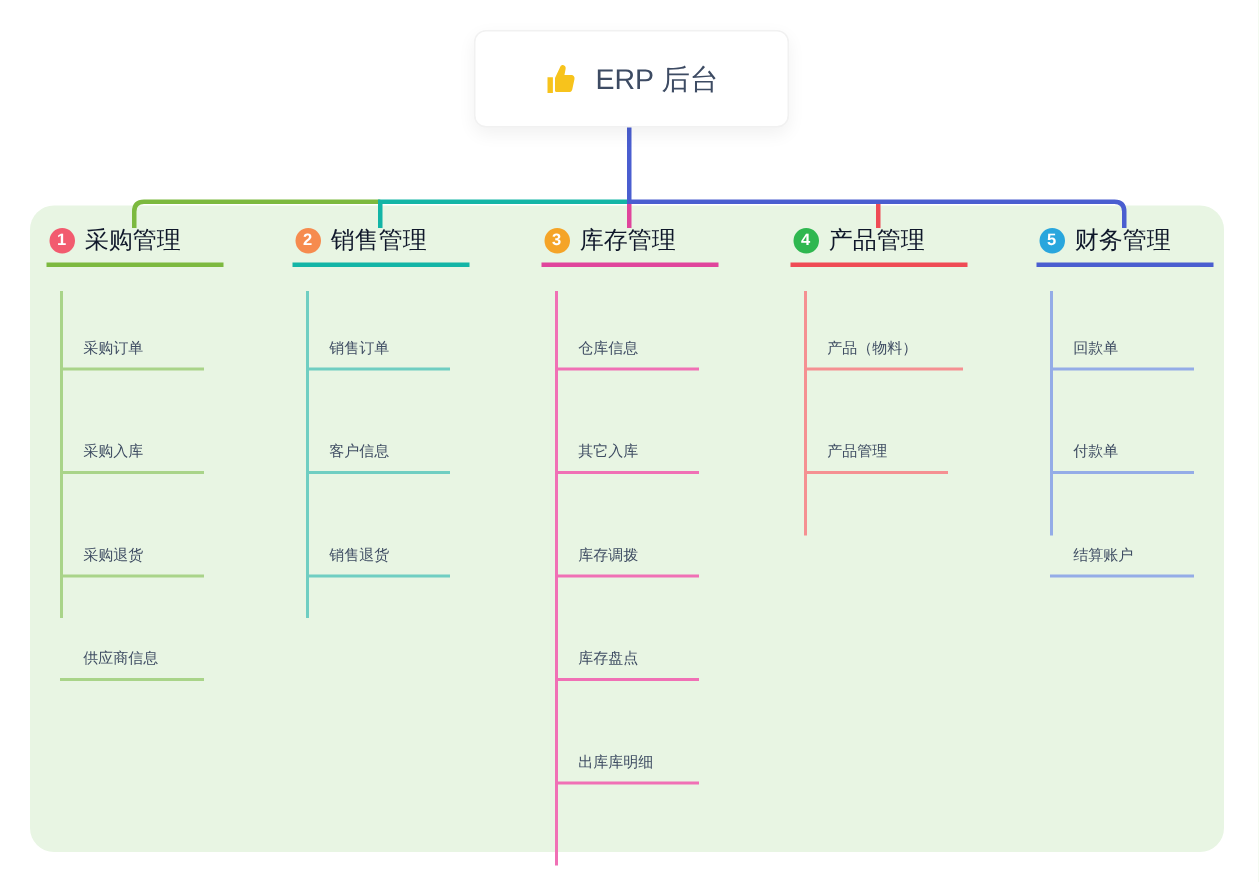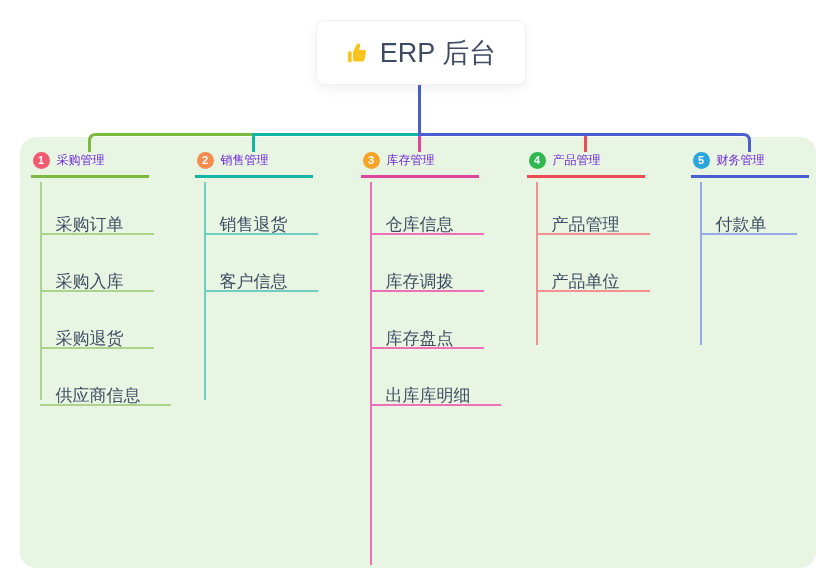--- a/index.html
+++ b/index.html
@@ -12,43 +12,43 @@
   .panel{
     position:absolute;left:20px;top:137px;width:796px;height:431px;
     background:#e8f5e3;border-radius:16px;
   }
   .connectors{position:absolute;left:0;top:0;width:839px;height:588px;pointer-events:none;}
   .root-node{
     position:absolute;left:316px;top:20px;width:208px;height:63px;
     background:#ffffff;border:1px solid #f1f1f1;border-radius:8px;
     box-shadow:0 4px 12px rgba(0,0,0,.06);
     display:flex;align-items:center;justify-content:center;gap:10px;
-    font-size:27px;color:#3d4b63;font-weight:500;cursor:pointer;
+    font-size:19px;color:#3d4b63;font-weight:500;cursor:pointer;
   }
   .thumb{width:24px;height:24px;display:inline-flex;}
   .branch{position:absolute;top:146px;width:118px;}
   .branch-header{
     height:29px;border-bottom:3px solid var(--line);
     display:flex;align-items:center;gap:7px;padding-left:2px;
     cursor:pointer;
   }
   .badge{
     width:17px;height:17px;border-radius:50%;background:var(--badge);
     color:#fff;font-size:11px;font-weight:bold;line-height:17px;
     text-align:center;flex:0 0 17px;
   }
-  .branch-title{font-size:12px;font-weight:500;color:#6d28d9;white-space:nowrap;}
+  .branch-title{font-size:16px;font-weight:500;color:#0f172a;white-space:nowrap;}
   .children{position:relative;}
   .trunk{position:absolute;left:9px;top:0;width:2px;background:var(--childline);}
   .child{
-    box-sizing:border-box;height:53px;margin:4px 0 2px 9px;
+    box-sizing:border-box;height:53px;margin:16px 0 2px 9px;
     width:fit-content;min-width:96px;
     padding:31px 30px 6px 16px;
     border-bottom:2px solid var(--childline);
-    font-size:17px;color:#3f4d63;white-space:nowrap;cursor:pointer;
+    font-size:10px;color:#3f4d63;white-space:nowrap;cursor:pointer;
   }
 </style>
 </head>
 <body>
 
 <div class="canvas">
   <div class="panel"></div>
 
   <svg class="connectors" id="connector-svg" viewBox="0 0 839 588" xmlns="http://www.w3.org/2000/svg">
       <path d="M89.5 152 L89.5 141 Q89.5 134.5 96 134.5 L253.5 134.5" stroke="#7cb93f" stroke-width="3" fill="none"></path>
@@ -83,55 +83,59 @@
         </div>
   </div>
 
   <div class="branch" style="left: 194.5px; --line: #13b5a6; --badge: #f68b4e; --childline: #6fcec2;">
     <div class="branch-header">
       <span class="badge">2</span>
       <span class="branch-title">销售管理</span>
     </div>
     <div class="children">
       <div class="trunk" style="height: 218px;"></div>
+    <div class="child">销售订单</div>
+          <div class="child">客户信息</div>
           <div class="child">销售退货</div>
-          <div class="child">客户信息</div>
         </div>
   </div>
 
   <div class="branch" style="left: 360.5px; --line: #e0459c; --badge: #f5a427; --childline: #f070b5;">
     <div class="branch-header">
       <span class="badge">3</span>
       <span class="branch-title">库存管理</span>
     </div>
     <div class="children">
       <div class="trunk" style="height: 383px;"></div>
     <div class="child">仓库信息</div>
+          <div class="child">其它入库</div>
           <div class="child">库存调拨</div>
           <div class="child">库存盘点</div>
           <div class="child">出库库明细</div>
         </div>
   </div>
 
   <div class="branch" style="left: 526.5px; --line: #ef4b55; --badge: #2fb750; --childline: #f59092;">
     <div class="branch-header">
       <span class="badge">4</span>
       <span class="branch-title">产品管理</span>
     </div>
     <div class="children">
       <div class="trunk" style="height: 163px;"></div>
+    <div class="child">产品（物料）</div>
           <div class="child">产品管理</div>
-          <div class="child">产品单位</div>
         </div>
   </div>
 
   <div class="branch" style="left: 690.5px; --line: #4a5ed0; --badge: #29a6dd; --childline: #94ace7;">
     <div class="branch-header">
       <span class="badge">5</span>
       <span class="branch-title">财务管理</span>
     </div>
     <div class="children">
       <div class="trunk" style="height: 163px;"></div>
+    <div class="child">回款单</div>
           <div class="child">付款单</div>
+          <div class="child">结算账户</div>
         </div>
   </div>
 </div>
 </div>
 
 </body></html>

